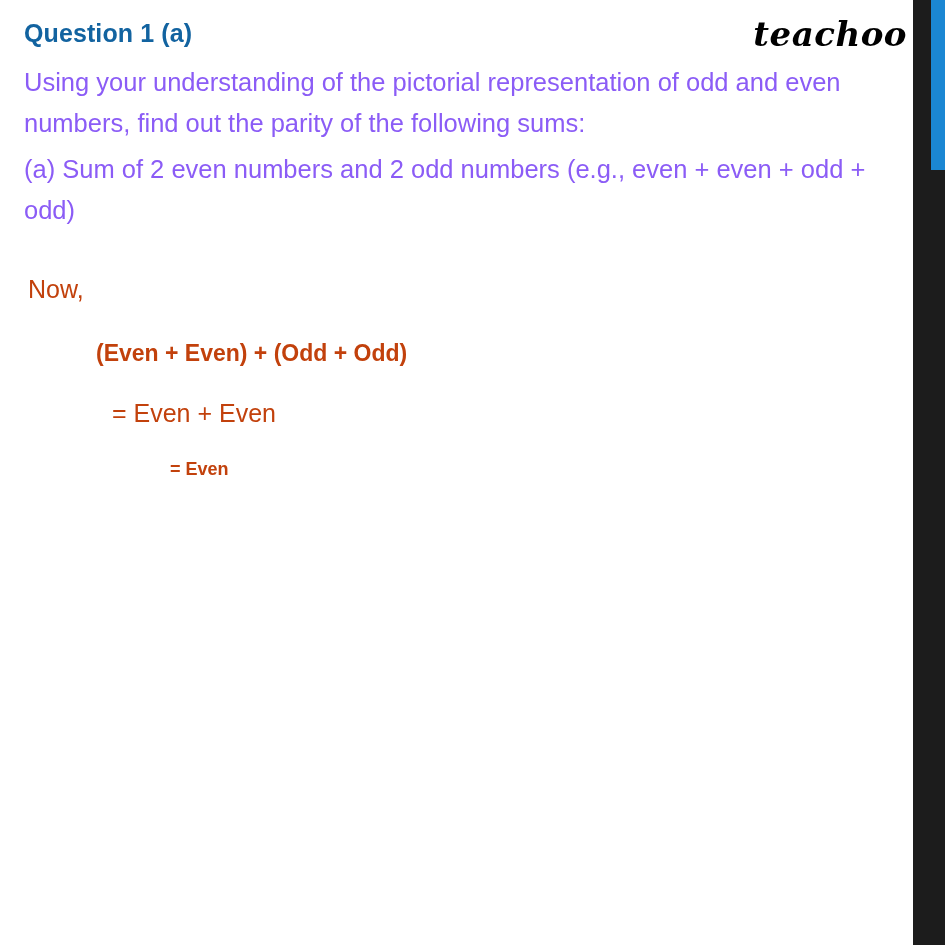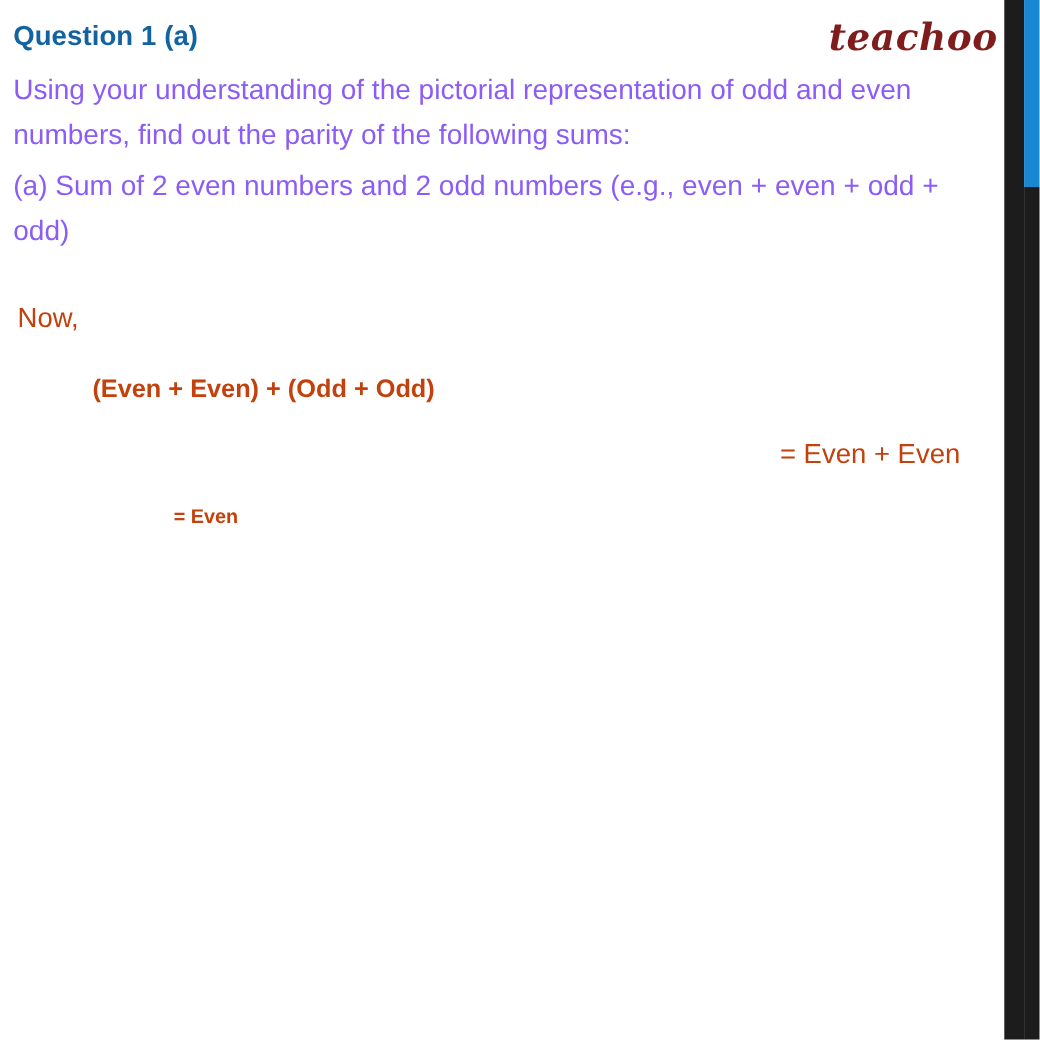--- a/index.html
+++ b/index.html
@@ -40,41 +40,41 @@
   .right-bar-inner-dark {
     position: absolute;
     top: 0;
     right: 14px;
     width: 18px;
     height: 945px;
     background: #1c1c1c;
   }
   .content {
     position: relative;
-    padding: 18px 40px 0 12px;
+    padding: 18px 40px 0 24px;
     width: 913px;
     box-sizing: border-box;
   }
   .qhead {
     font-size: 25px;
     font-weight: bold;
     color: #1263a0;
     line-height: 1.2;
     margin: 0 0 14px 0;
     letter-spacing: 0.1px;
   }
   .brand {
     position: absolute;
     top: 14px;
     right: 38px;
     font-family: "DejaVu Serif", serif;
     font-style: italic;
     font-weight: bold;
     font-size: 34px;
-    color: #7f1d1d;
+    color: #000000;
     letter-spacing: 0.5px;
   }
   .qbody {
     font-size: 25.5px;
     color: #8b5cf6;
     line-height: 1.62;
     margin: 0;
     max-width: 890px;
   }
   .qbody p {
@@ -92,21 +92,20 @@
   .ans-line1 {
     font-size: 23px;
     font-weight: bold;
     margin-top: 34px;
     margin-left: 72px;
   }
   .ans-line2 {
     font-size: 25px;
     margin-top: 32px;
     margin-left: 88px;
-    text-align: right;
   }
   .ans-line3 {
     font-size: 18px;
     font-weight: bold;
     margin-top: 31px;
     margin-left: 146px;
   }
 </style>
 </head>
 <body>

